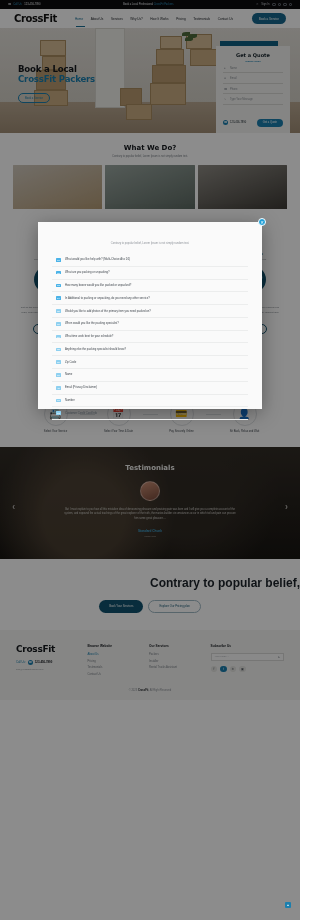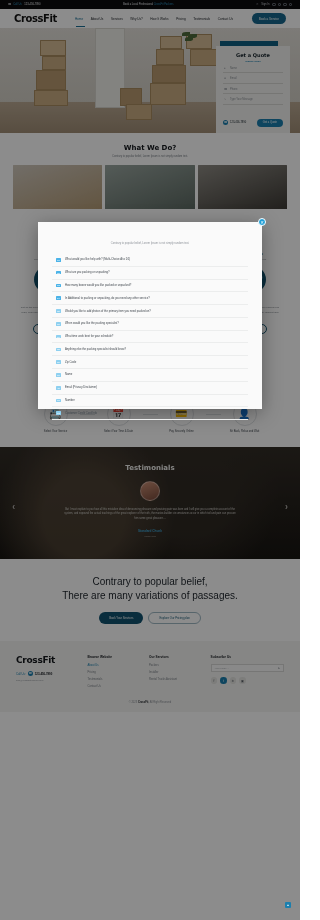--- a/index.html
+++ b/index.html
@@ -173,21 +173,21 @@
   .testi-h { font-size:7px; font-weight:900; color:#f1f1ef; font-family:"DejaVu Sans",sans-serif; }
   .avatar { width:20px;height:20px;border-radius:50%;margin:9px auto 0; background:linear-gradient(160deg,#c88e74,#7a4a3a); border:.8px solid rgba(255,255,255,.35);}
   .tq { font-size:2.6px; color:#cfcdc9; line-height:1.85; max-width:175px; margin:7px auto 0; }
   .tname { font-size:3.1px; color:#3fa6d4; margin-top:7px; font-weight:700;}
   .trole { font-size:2.3px; color:#a8a59f; margin-top:2px;}
   .tarrow { position:absolute; top:57px; font-size:4px; color:#cfcdc9; }
   .tarrow.l { left:12px; } .tarrow.r { right:12px; }
 
   
   .cta { background:#fff; padding:16px 0 17px; text-align:center; }
-  .cta-h { font-size:10px; color:#1d242b; line-height:1.45; font-weight:400; }
+  .cta-h { font-size:12px; color:#1d242b; line-height:1.45; font-weight:700;text-align:right; }
   .cta-btns { margin-top:8px; display:flex; justify-content:center; gap:5px; }
   .cta-p { background:#11536f; color:#fff; font-size:2.8px; border-radius:9px; padding:3.4px 10px; border:none;}
   .cta-s { background:transparent; color:#11536f; font-size:2.8px; border-radius:9px; padding:3.4px 10px; border:.5px solid #9fb8c4;}
 
   
   .footer { background:#f4f4f2; padding:14px 16px 0; display:flex; gap:10px; }
   .f-brand { width:62px; }
   .f-logo { font-size:9px; font-weight:900; color:#14181d; font-family:"DejaVu Sans",sans-serif; letter-spacing:-.3px;}
   .f-call { display:flex; align-items:center; gap:2px; margin-top:6px; font-size:2.8px; color:#1b7fae;}
   .f-call .circ { width:5px;height:5px;border-radius:50%;background:#1b7fae;color:#fff;font-size:2.6px;display:flex;align-items:center;justify-content:center;}
@@ -269,20 +269,27 @@
       <div class="bx" style="left:190px;top:21px;width:30px;height:17px;"></div>
       <div class="bx d" style="left:120px;top:60px;width:22px;height:18px;"></div>
       <div class="bx" style="left:126px;top:76px;width:26px;height:16px;"></div>
     </div>
     <div class="plant">
       <span style="left:0;top:0;width:8px;height:4px;"></span>
       <span style="left:6px;top:2px;width:9px;height:4px;"></span>
       <span style="left:3px;top:5px;width:8px;height:4px;"></span>
     </div>
 
+    <div class="hero-copy">
+      <div class="hero-h1">
+        <div>Book a Local</div>
+        <div class="accent">CrossFit Packers</div>
+      </div>
+      <button class="hero-btn">Book a Service</button>
+    </div>
 
     <div class="quote-shadow"></div>
     <div class="quote-card">
       <div class="qc-title">Get a Quote</div>
       <div class="qc-sub">Inquiry Now!</div>
       <div class="qc-field">
         <span class="qc-ic">●</span>
         <span class="ph">Name</span>
       </div>
       <div class="qc-field">
@@ -416,21 +423,20 @@
       <div class="avatar"></div>
       <div class="tq">But I must explain to you how all this mistaken idea of denouncing pleasure and praising pain was born and I will give you a complete account of the system, and expound the actual teachings of the great explorer of the truth, the master-builder circumstances occur in which toil and pain can procure him some great pleasure ...</div>
       <div class="tname">Standard Chunk</div>
       <div class="trole">House Wife</div>
     </div>
   </div>
 
   <div class="cta">
     <div class="cta-h">
       <div>Contrary to popular belief,</div>
-      <div>There are many variations of passages.</div>
     </div>
     <div class="cta-btns">
       <button class="cta-p">Book Your Services</button>
       <button class="cta-s">Explore Our Pricing plan</button>
     </div>
   </div>
 
   <div class="footer">
     <div class="f-brand">
       <div class="f-logo">CrossFit</div>

